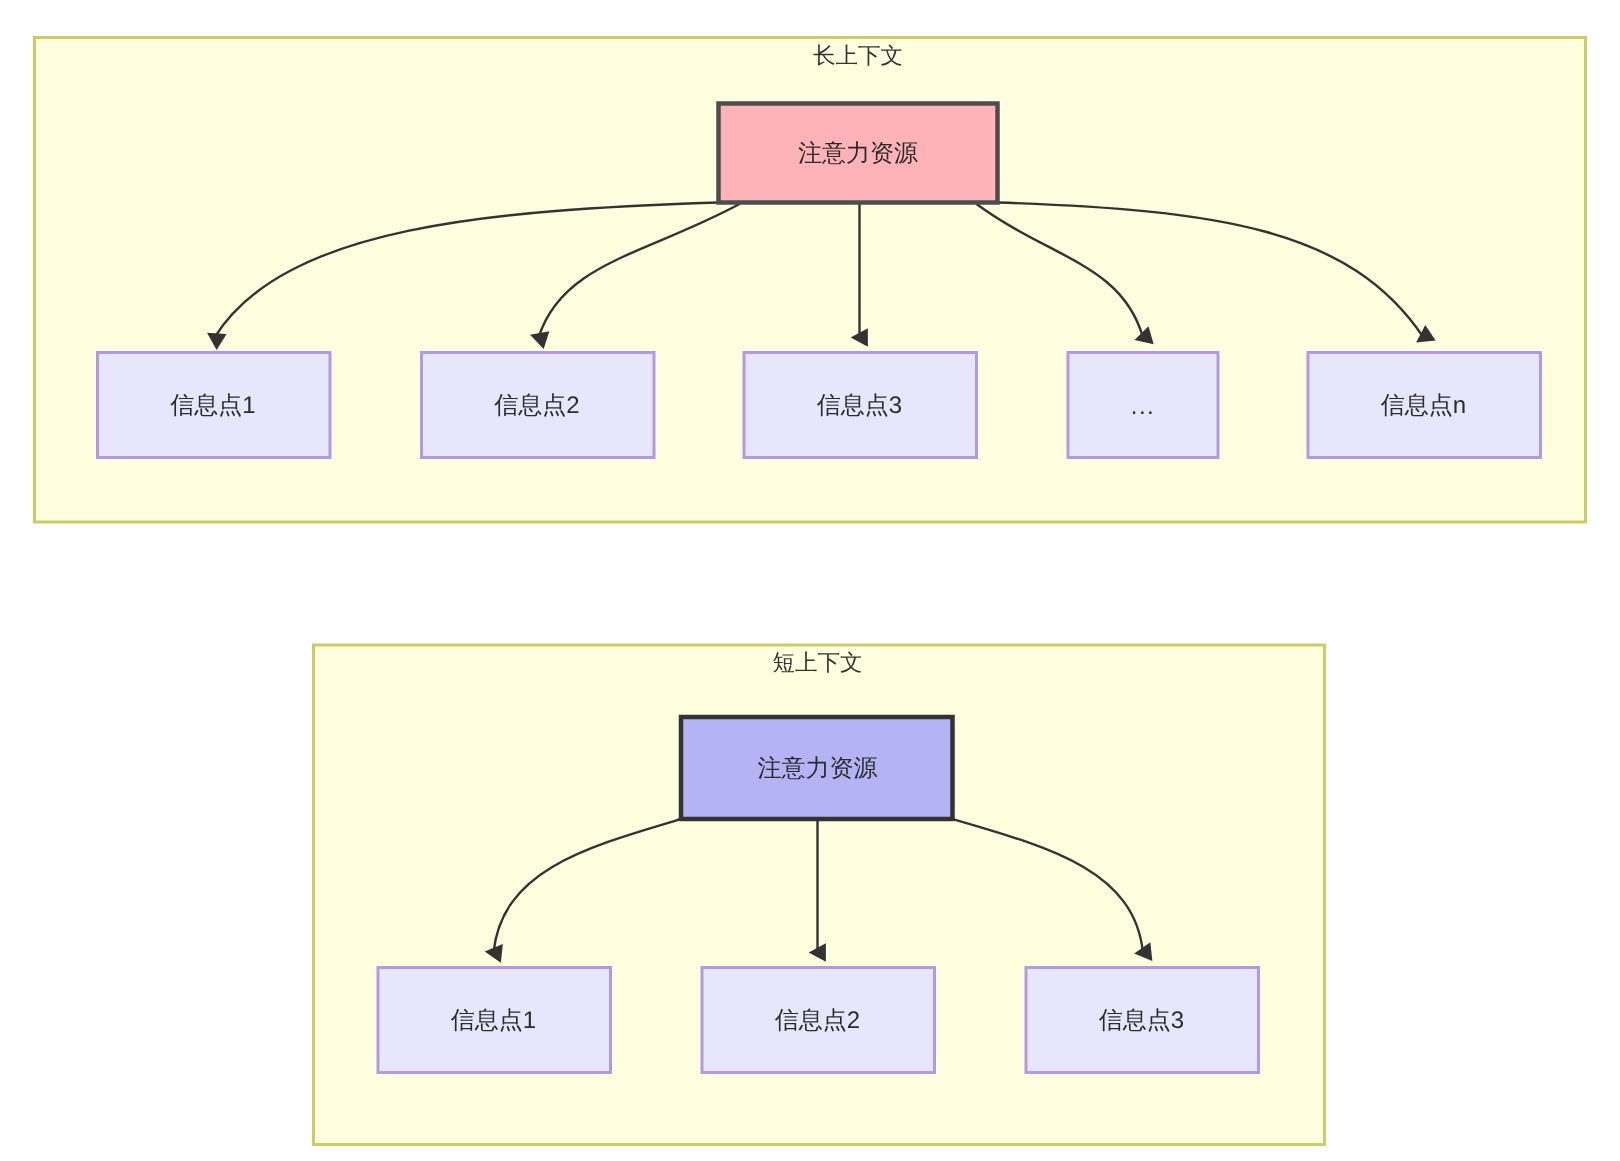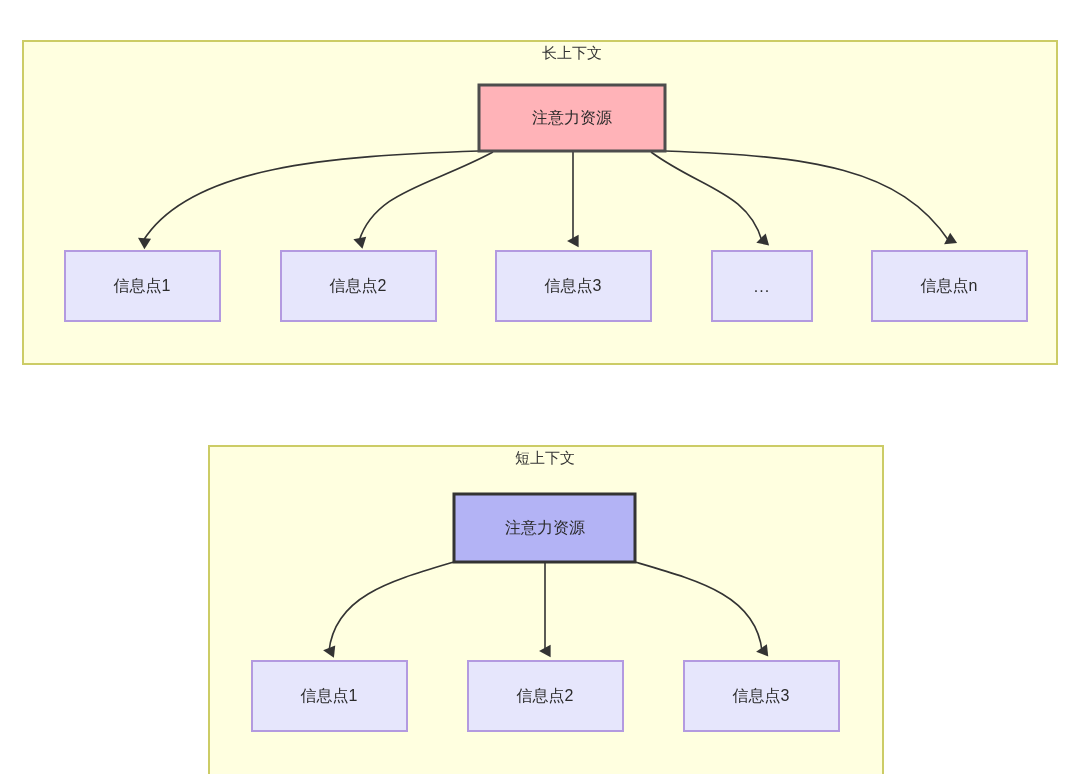--- a/index.html
+++ b/index.html
@@ -10,21 +10,20 @@
   body {
     width: 1080px;
     height: 774px;
     font-family: "Liberation Sans", "DejaVu Sans", sans-serif;
     overflow: hidden;
   }
   #diagram-root {
     position: relative;
     width: 1080px;
     height: 636px;
-    margin-top: 16px;
   }
   svg#diagram-svg {
     display: block;
     width: 1080px;
     height: 774px;
   }
   .container-rect {
     fill: #ffffe0;
     stroke: #cccc66;
     stroke-width: 2;

